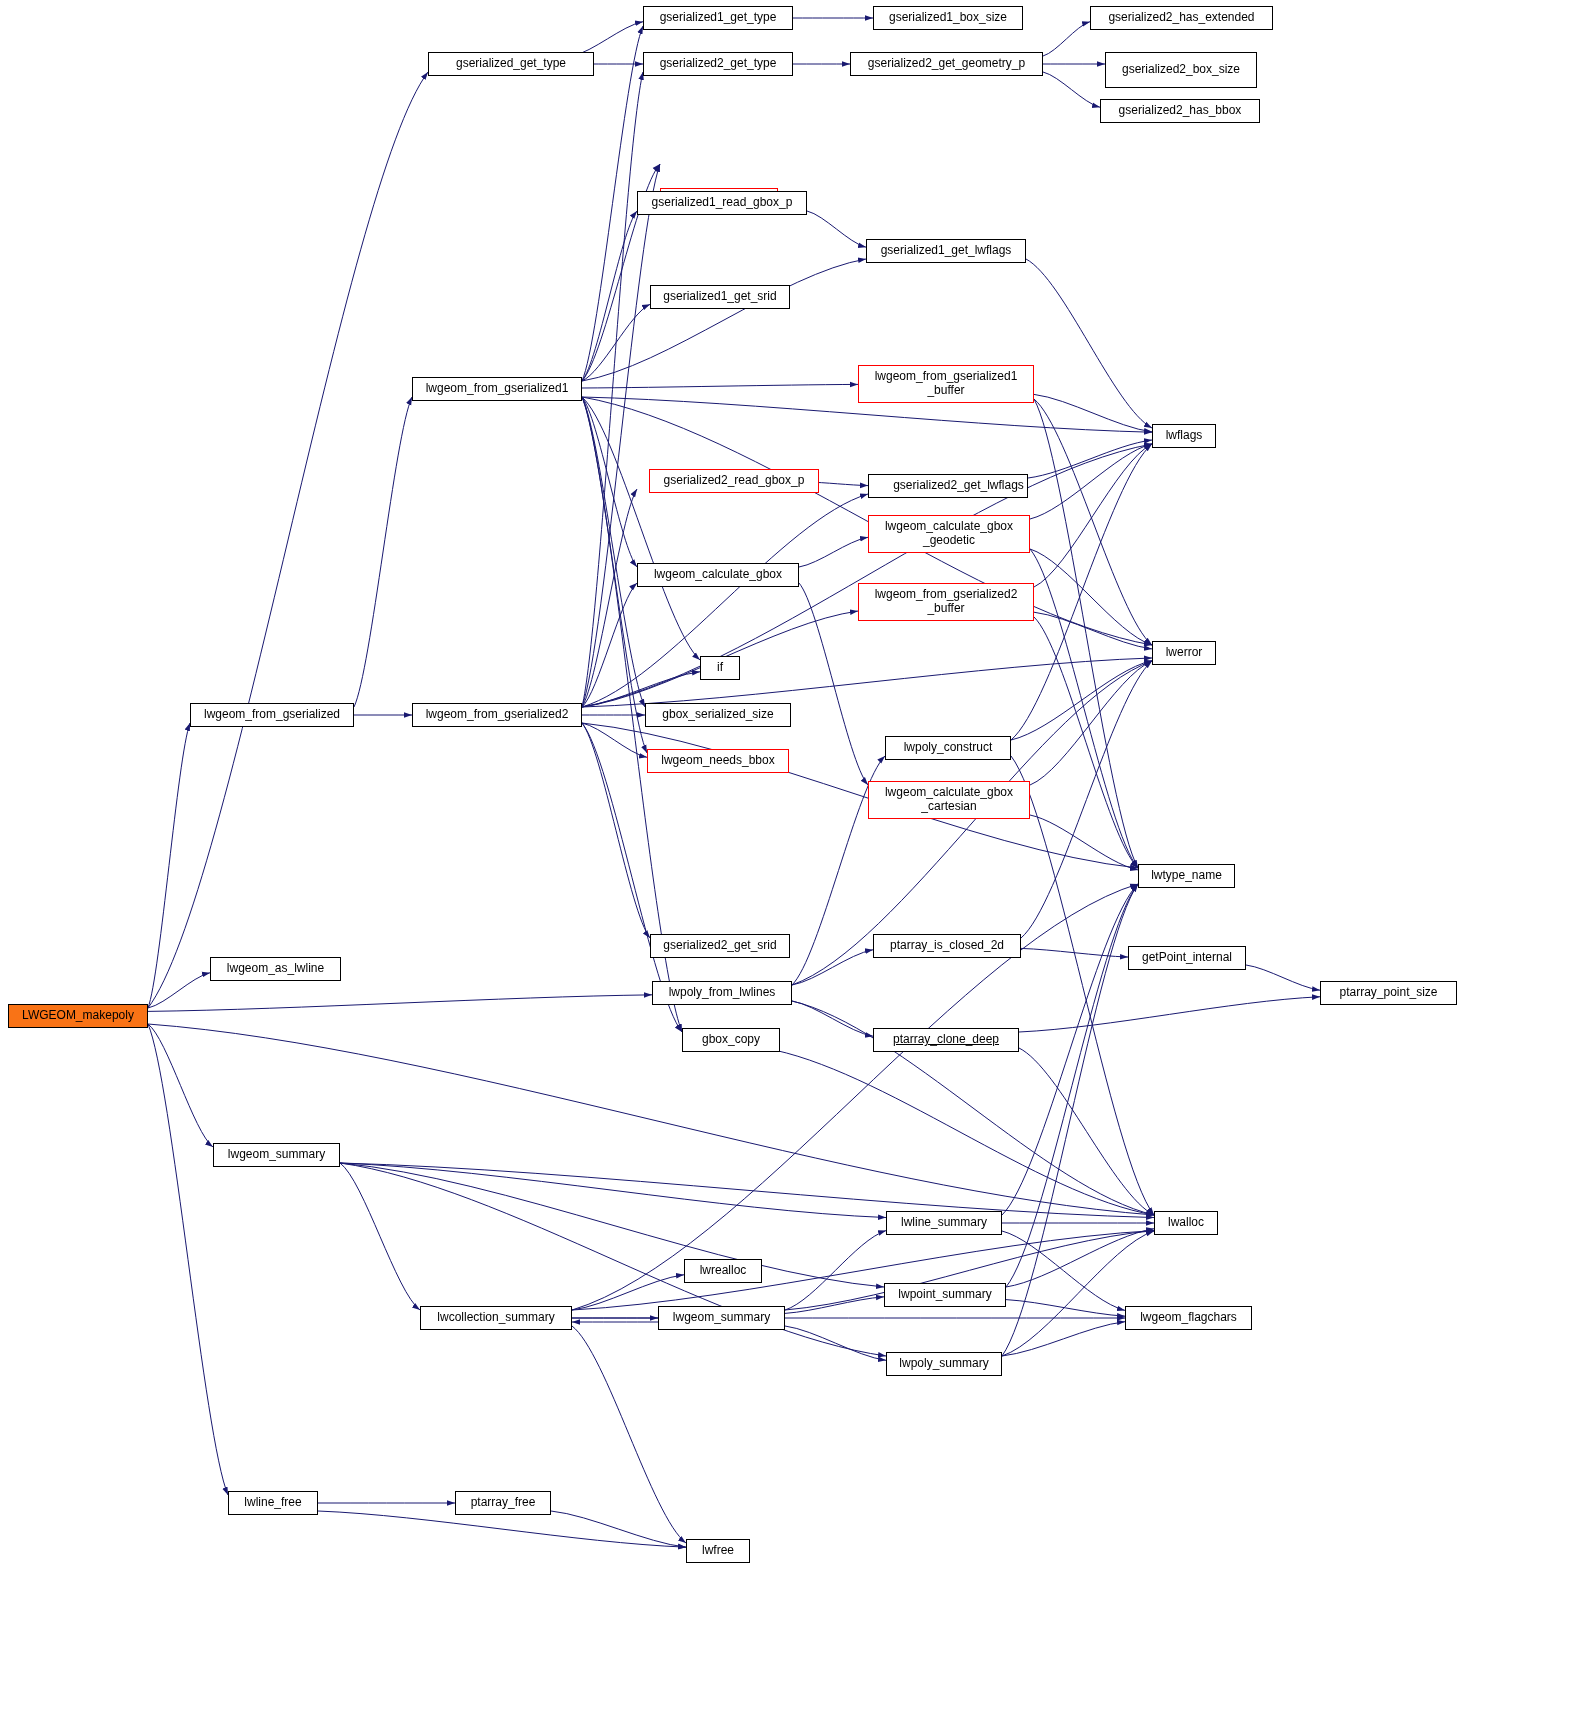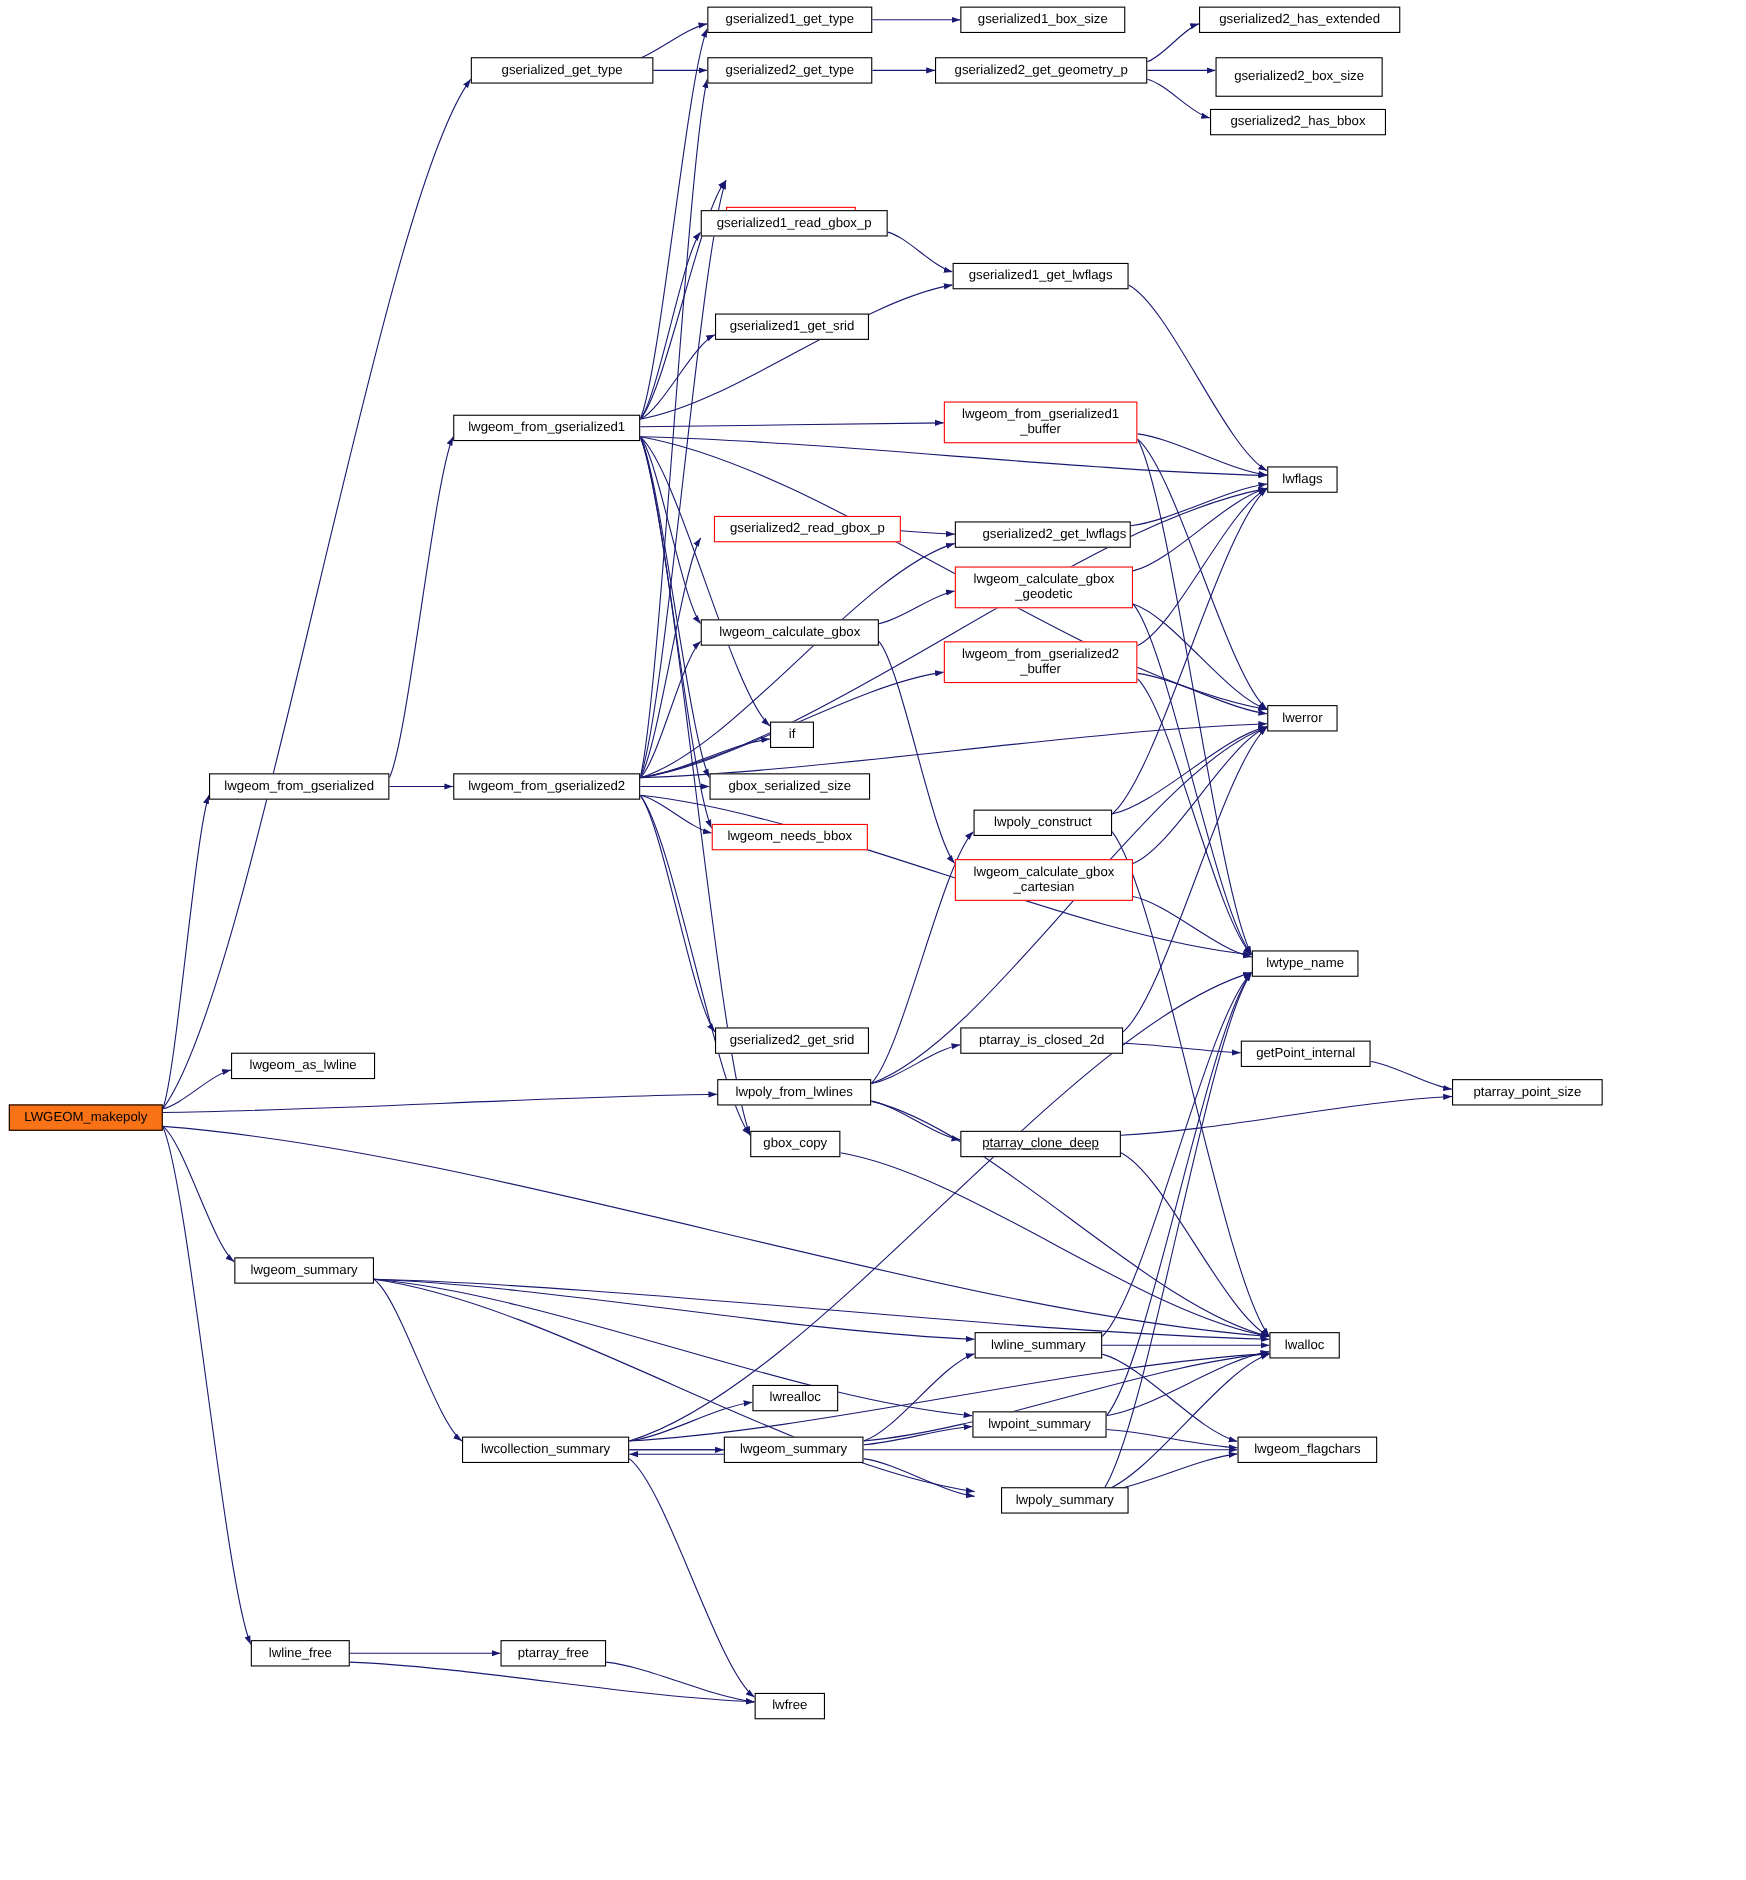--- a/index.html
+++ b/index.html
@@ -184,26 +184,26 @@
     <div class="node red" style="left: 868px; top: 781px; width: 162px; height: 38px;"><span>lwgeom_calculate_gbox
 _cartesian</span></div>
     <div class="node" style="left: 1138px; top: 864px; width: 97px; height: 24px;"><span>lwtype_name</span></div>
     <div class="node" style="left: 650px; top: 934px; width: 140px; height: 24px;"><span>gserialized2_get_srid</span></div>
     <div class="node" style="left: 873px; top: 934px; width: 148px; height: 24px;"><span>ptarray_is_closed_2d</span></div>
     <div class="node" style="left: 1128px; top: 946px; width: 118px; height: 24px;"><span>getPoint_internal</span></div>
     <div class="node" style="left: 210px; top: 957px; width: 131px; height: 24px;"><span>lwgeom_as_lwline</span></div>
     <div class="node" style="left: 1320px; top: 981px; width: 137px; height: 24px;"><span>ptarray_point_size</span></div>
     <div class="node" style="left: 652px; top: 981px; width: 140px; height: 24px;"><span>lwpoly_from_lwlines</span></div>
     <div class="node" style="left: 873px; top: 1028px; width: 146px; height: 24px; text-decoration: underline;"><span>ptarray_clone_deep</span></div>
-    <div class="node" style="left: 682px; top: 1028px; width: 82px; height: 24px;"><span>gbox_copy</span></div>
+    <div class="node" style="left: 682px; top: 1028px; width: 98px; height: 24px;"><span>gbox_copy</span></div>
     <div class="node" style="left: 213px; top: 1143px; width: 127px; height: 24px;"><span>lwgeom_summary</span></div>
     <div class="node" style="left: 886px; top: 1211px; width: 116px; height: 24px;"><span>lwline_summary</span></div>
     <div class="node" style="left: 1154px; top: 1211px; width: 64px; height: 24px;"><span>lwalloc</span></div>
     <div class="node" style="left: 684px; top: 1259px; width: 78px; height: 24px;"><span>lwrealloc</span></div>
     <div class="node" style="left: 884px; top: 1283px; width: 122px; height: 24px;"><span>lwpoint_summary</span></div>
     <div class="node" style="left: 420px; top: 1306px; width: 152px; height: 24px;"><span>lwcollection_summary</span></div>
     <div class="node" style="left: 658px; top: 1306px; width: 127px; height: 24px;"><span>lwgeom_summary</span></div>
     <div class="node" style="left: 1125px; top: 1306px; width: 127px; height: 24px;"><span>lwgeom_flagchars</span></div>
-    <div class="node" style="left: 886px; top: 1352px; width: 116px; height: 24px; margin-left: 24px;"><span>lwpoly_summary</span></div>
+    <div class="node" style="left: 886px; top: 1352px; width: 116px; height: 24px;"><span>lwpoly_summary</span></div>
     <div class="node" style="left: 228px; top: 1491px; width: 90px; height: 24px;"><span>lwline_free</span></div>
     <div class="node" style="left: 455px; top: 1491px; width: 96px; height: 24px;"><span>ptarray_free</span></div>
     <div class="node" style="left: 686px; top: 1539px; width: 64px; height: 24px;"><span>lwfree</span></div>
   </div>
 
 </body></html>

